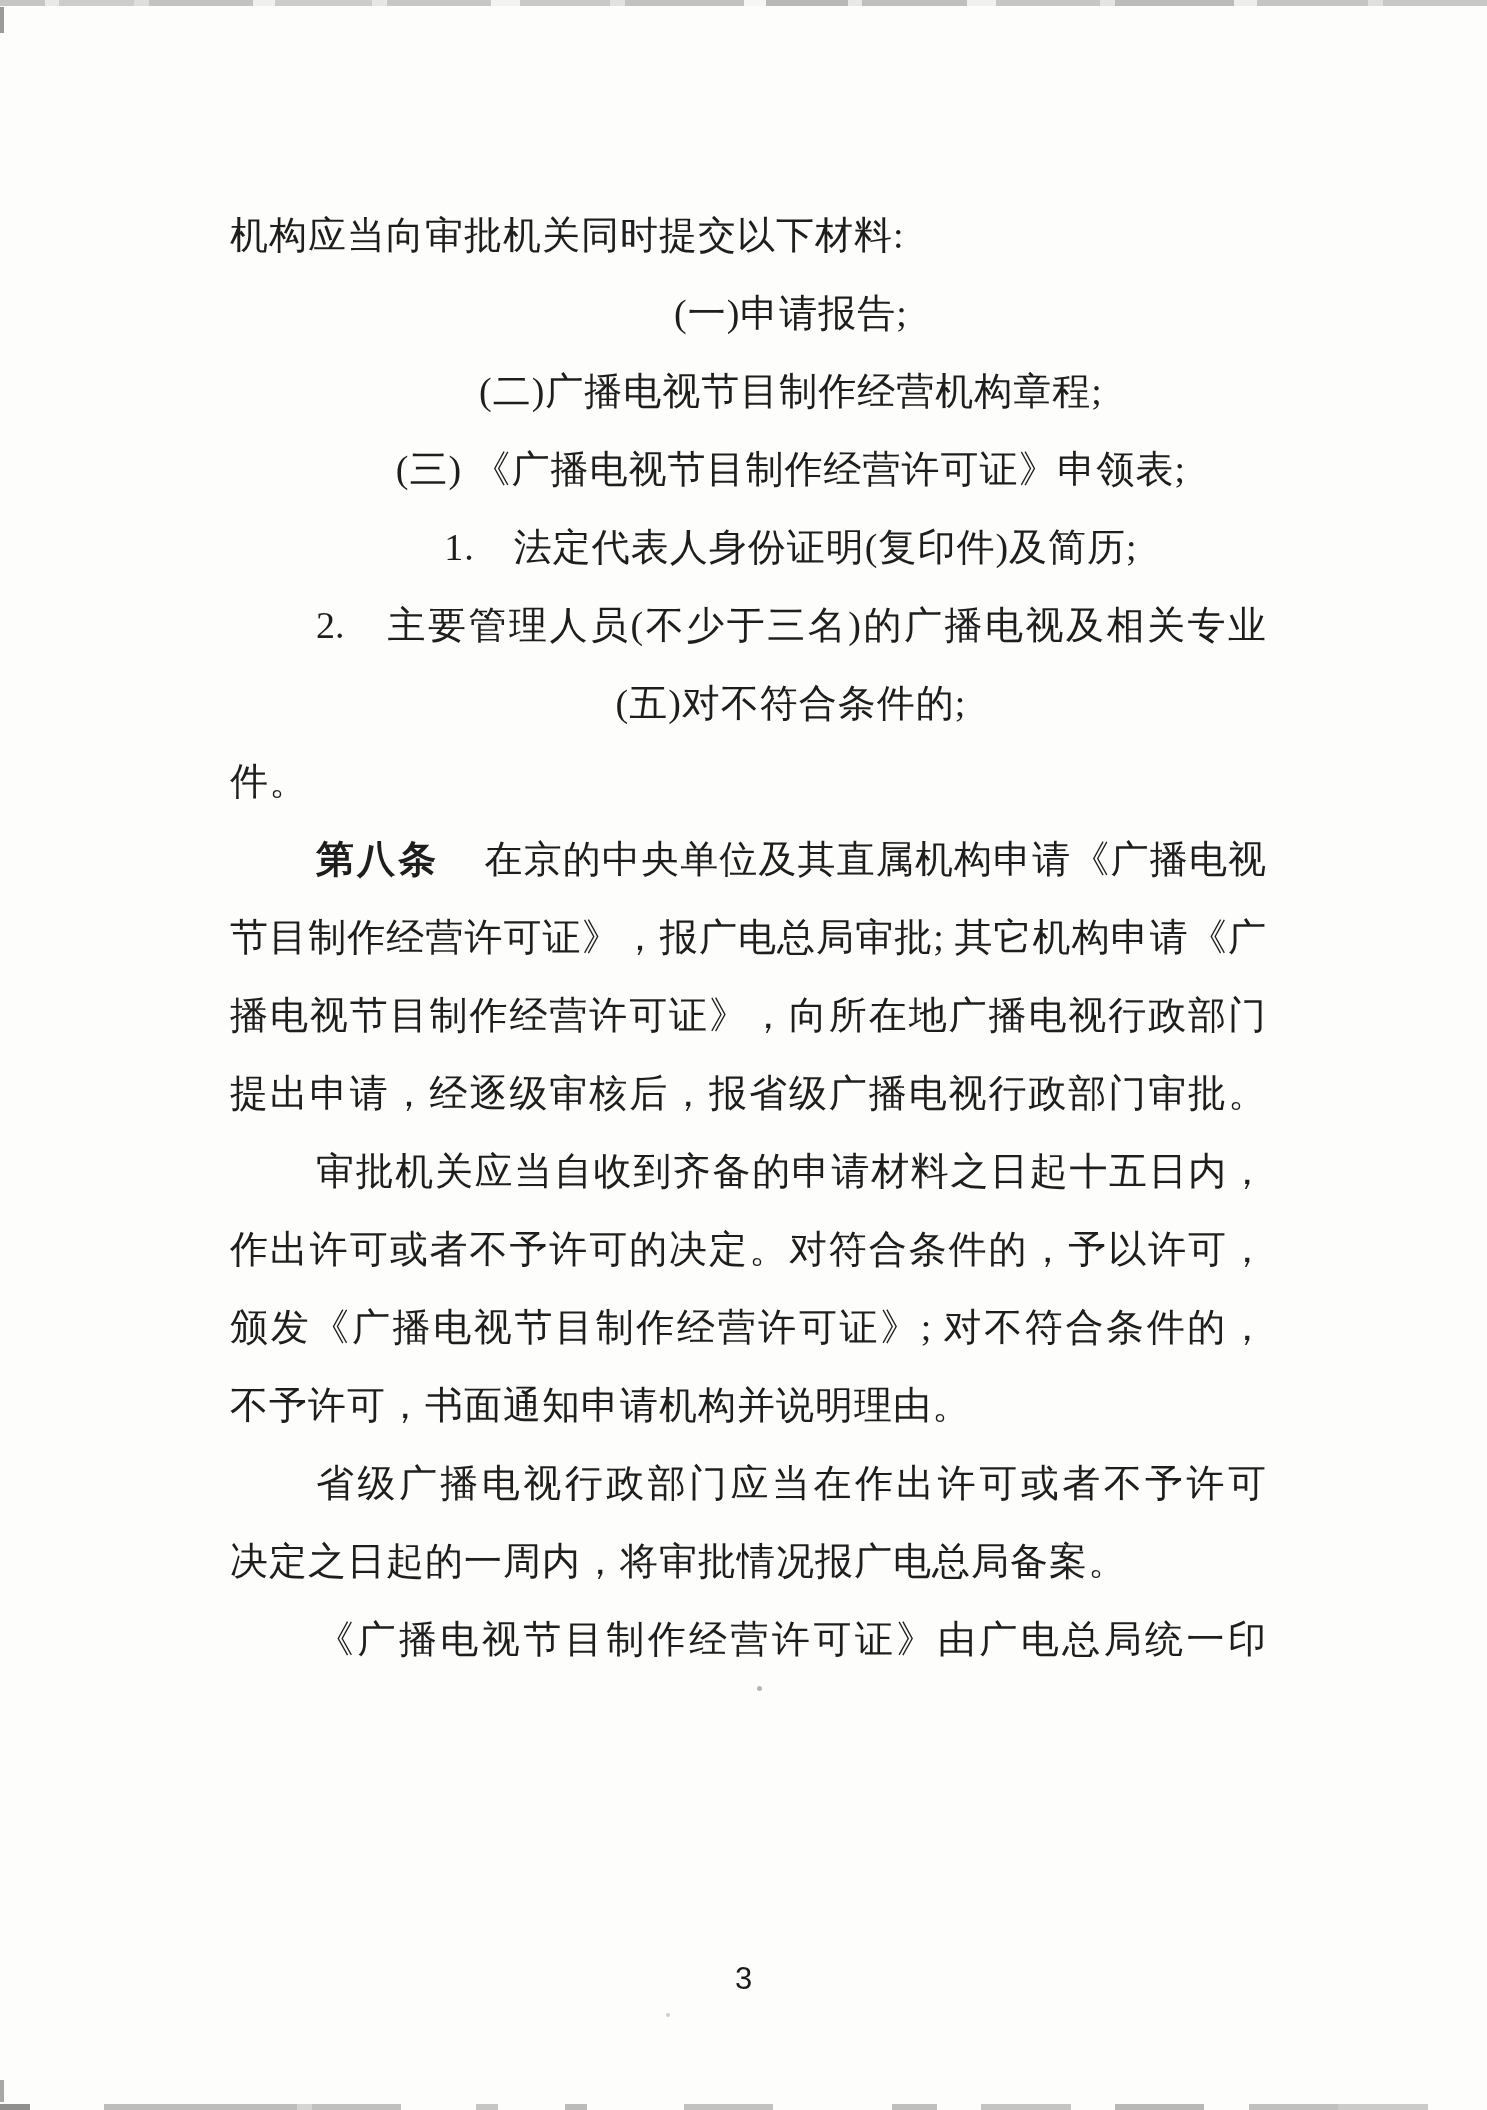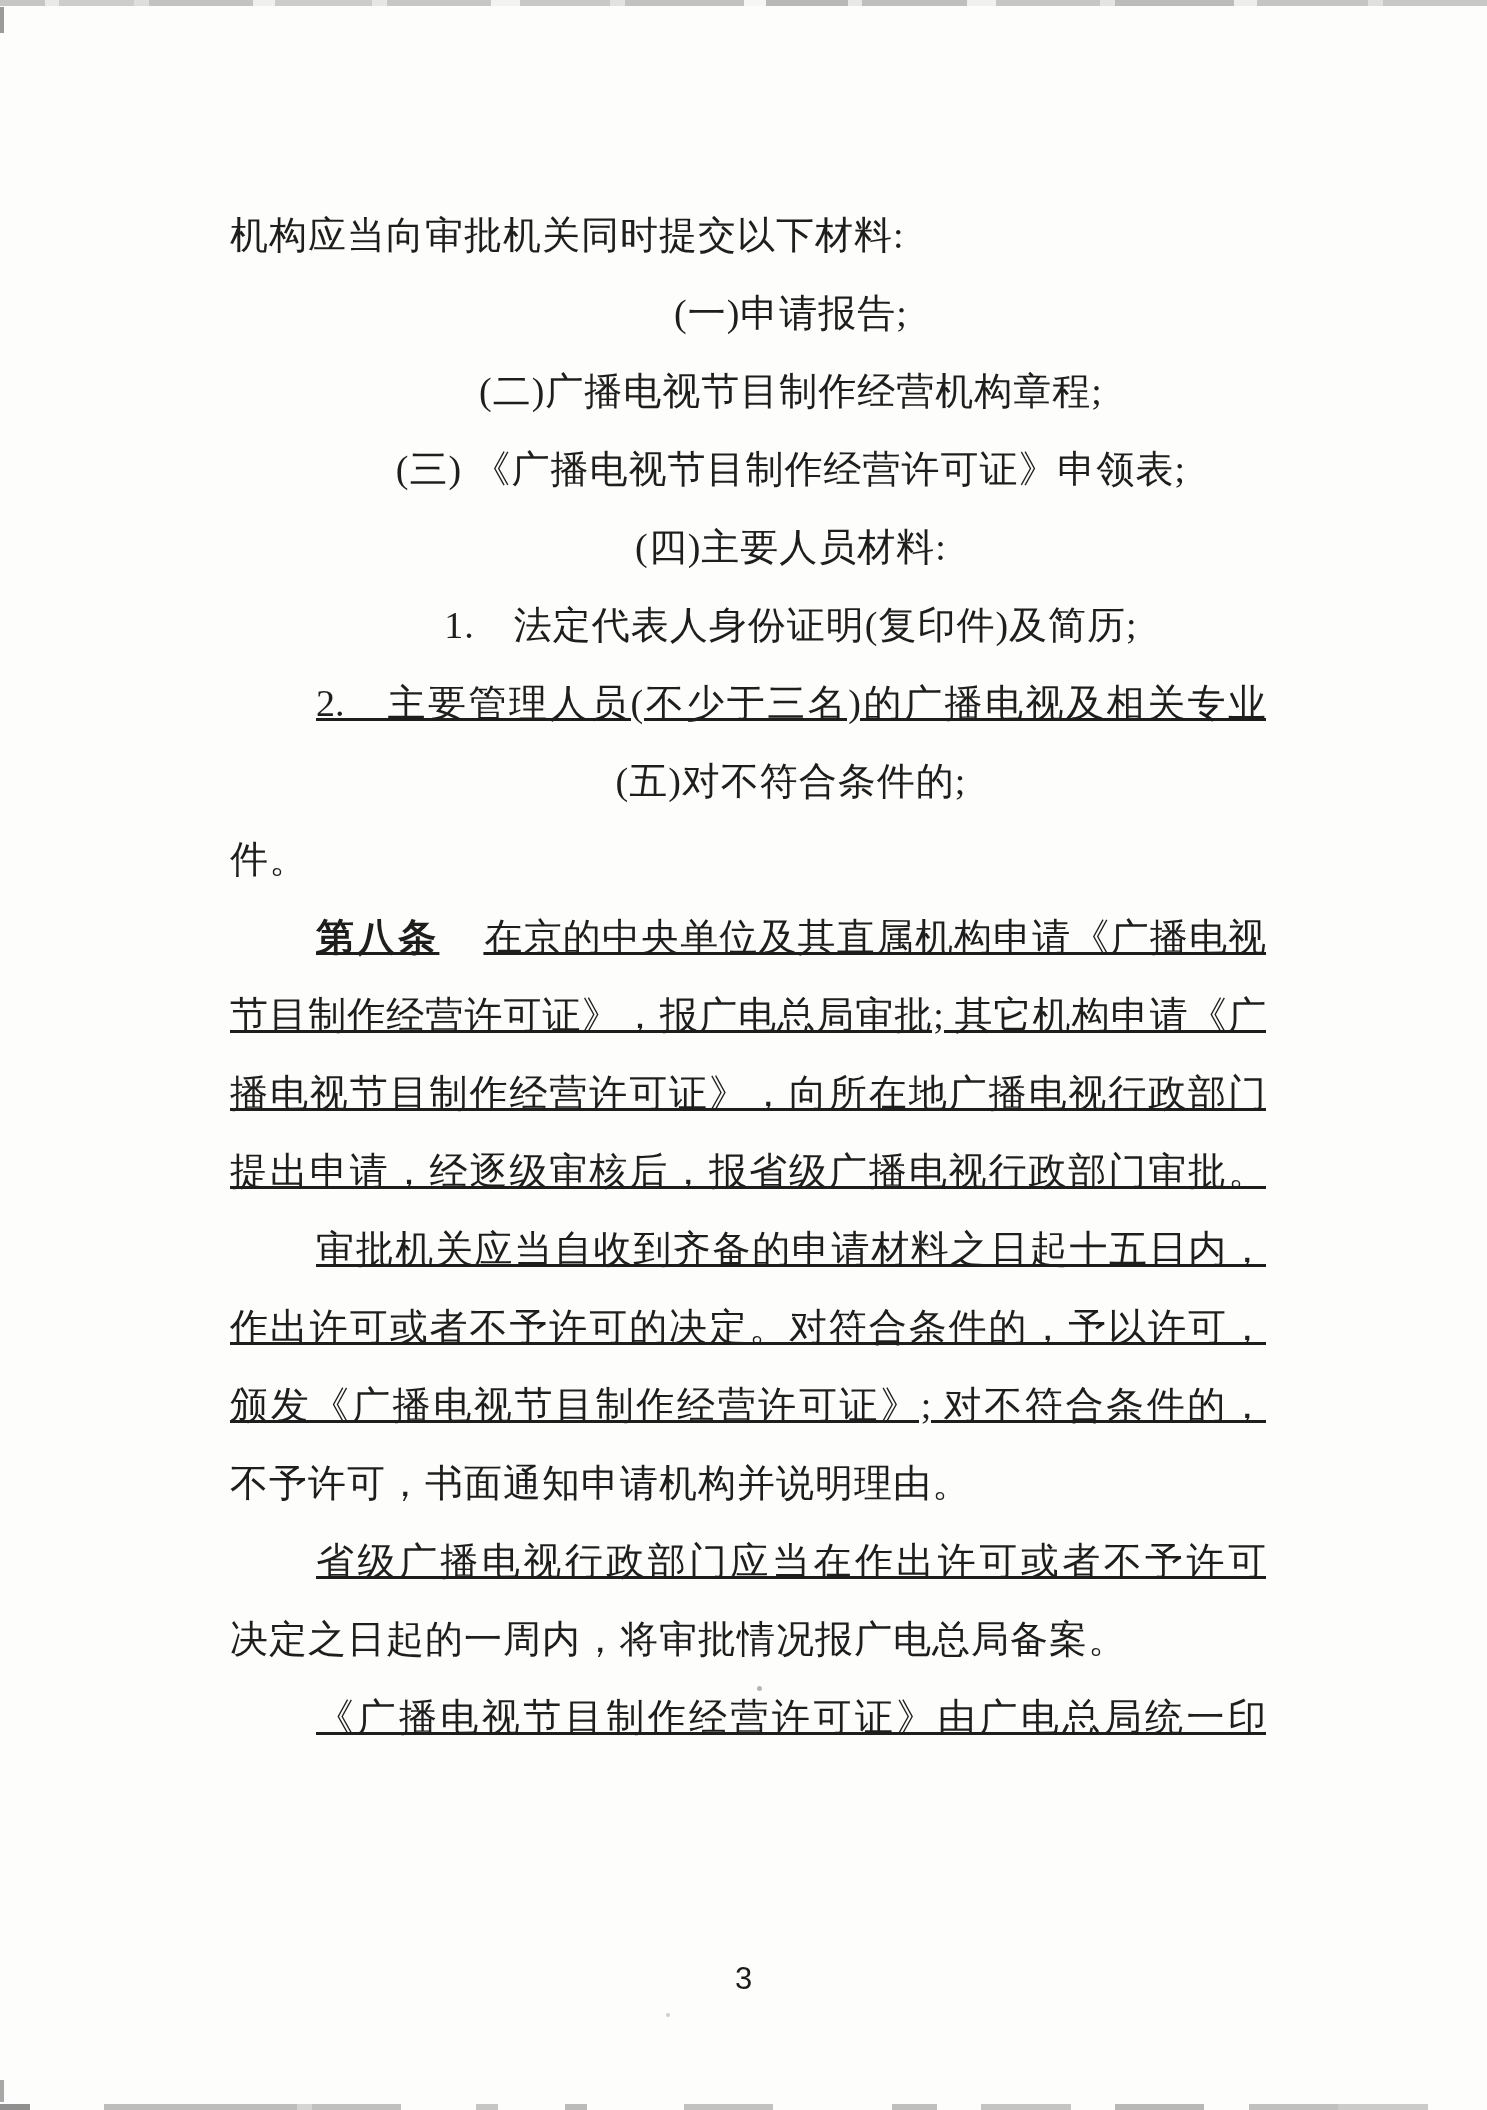--- a/index.html
+++ b/index.html
@@ -34,21 +34,20 @@
     color: #1e1e1e;
     white-space: nowrap;
     text-rendering: optimizeLegibility;
   }
   .line.indent { padding-left: 86px; text-align: center; }
   .line.fill {
     white-space: normal;
     letter-spacing: 0;
     text-align: justify;
     text-align-last: justify;
-    text-decoration: underline;
   }
   .article-no { font-weight: bold; letter-spacing: 2px; }
   .prefix-gap { display: inline-block; width: 44px; height: 1px; }
 
   
   .page-number {
     position: absolute;
     top: 1961px;
     left: 0;
     width: 100%;
@@ -102,21 +101,20 @@
 <div class="page">
 
   <div class="edge-band top"></div>
   <div class="edge-mark-left-top"></div>
 
   <div class="text-block">
       <div class="line">机构应当向审批机关同时提交以下材料:</div>
       <div class="line indent">(一)申请报告;</div>
       <div class="line indent">(二)广播电视节目制作经营机构章程;</div>
       <div class="line indent">(三) 《广播电视节目制作经营许可证》申领表;</div>
-      <div class="line indent">(四)主要人员材料:</div>
       <div class="line indent">1.　法定代表人身份证明(复印件)及简历;</div>
       <div class="line indent fill">2.　主要管理人员(不少于三名)的广播电视及相关专业</div>
       <div class="line indent">(五)对不符合条件的;</div>
       <div class="line">件。</div>
       <div class="line indent fill"><b class="article-no">第八条</b><span class="prefix-gap"></span>在京的中央单位及其直属机构申请《广播电视</div>
       <div class="line fill">节目制作经营许可证》，报广电总局审批; 其它机构申请《广</div>
       <div class="line fill">播电视节目制作经营许可证》，向所在地广播电视行政部门</div>
       <div class="line fill">提出申请，经逐级审核后，报省级广播电视行政部门审批。</div>
       <div class="line indent fill">审批机关应当自收到齐备的申请材料之日起十五日内，</div>
       <div class="line fill">作出许可或者不予许可的决定。对符合条件的，予以许可，</div>

